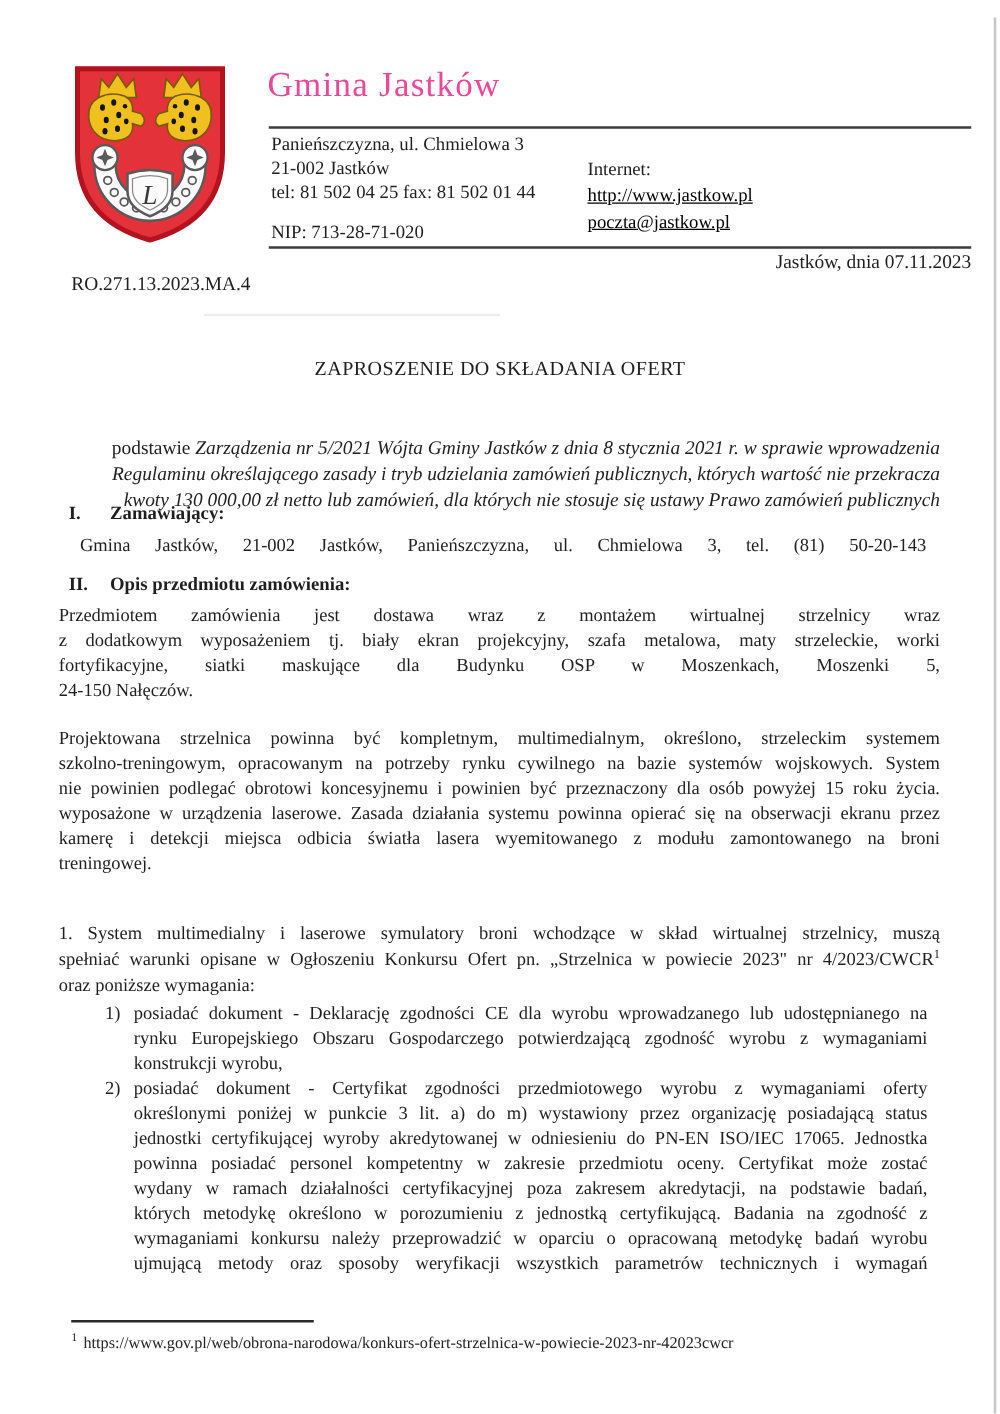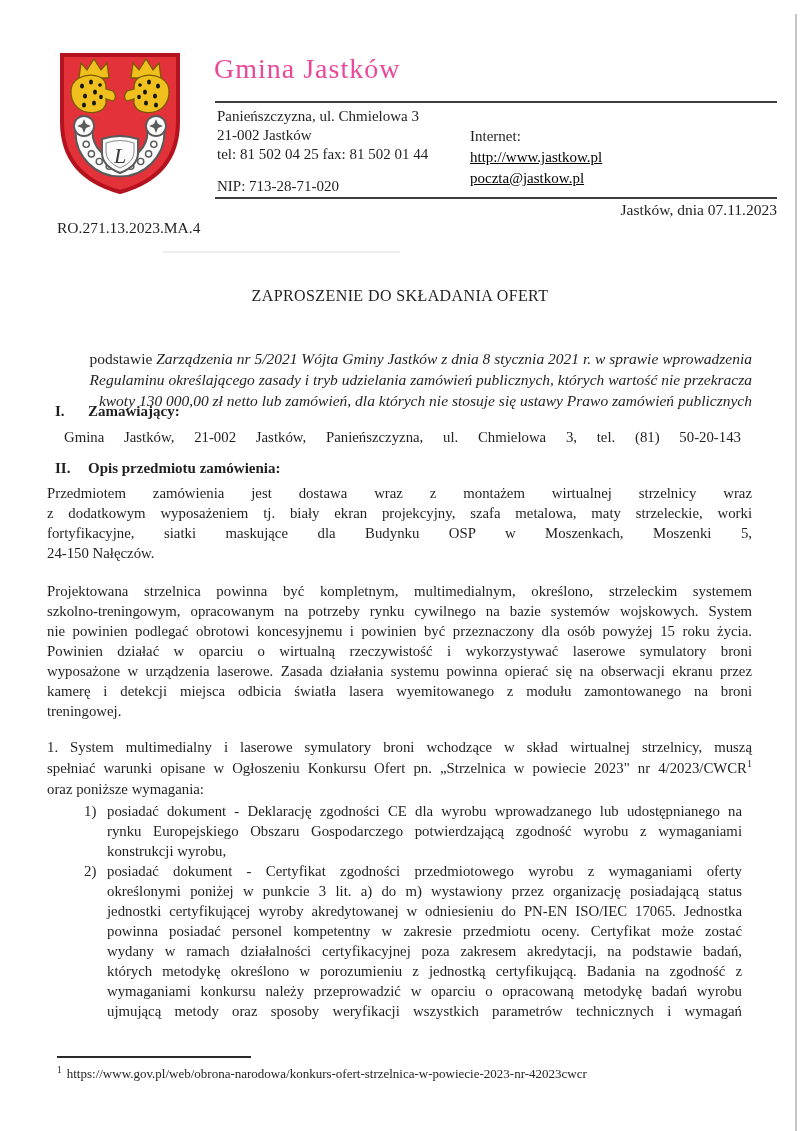--- a/index.html
+++ b/index.html
@@ -174,21 +174,20 @@
     <div class="tline">Przedmiotem zamówienia jest dostawa wraz z montażem wirtualnej strzelnicy wraz</div>
     <div class="tline">z dodatkowym wyposażeniem tj. biały ekran projekcyjny, szafa metalowa, maty strzeleckie, worki</div>
     <div class="tline">fortyfikacyjne, siatki maskujące dla Budynku OSP w Moszenkach, Moszenki 5,</div>
     <div class="tline">24-150 Nałęczów.</div>
   </div>
 
 <div class="abs body-text para2 lines">
     <div class="tline">Projektowana strzelnica powinna być kompletnym, multimedialnym, określono, strzeleckim systemem</div>
     <div class="tline">szkolno-treningowym, opracowanym na potrzeby rynku cywilnego na bazie systemów wojskowych. System</div>
     <div class="tline">nie powinien podlegać obrotowi koncesyjnemu i powinien być przeznaczony dla osób powyżej 15 roku życia.</div>
-    <div class="tline">Powinien działać w oparciu o wirtualną rzeczywistość i wykorzystywać laserowe symulatory broni</div>
     <div class="tline">wyposażone w urządzenia laserowe. Zasada działania systemu powinna opierać się na obserwacji ekranu przez</div>
     <div class="tline">kamerę i detekcji miejsca odbicia światła lasera wyemitowanego z modułu zamontowanego na broni</div>
     <div class="tline">treningowej.</div>
   </div>
 
 <div class="abs body-text req-intro lines">
   <div class="tline">1. System multimedialny i laserowe symulatory broni wchodzące w skład wirtualnej strzelnicy, muszą</div>
   <div class="tline"><span>spełniać warunki opisane w Ogłoszeniu Konkursu Ofert pn. „Strzelnica w powiecie 2023" nr 4/2023/CWCR</span><sup>1</sup></div>
   <div>oraz poniższe wymagania:</div>
 </div>

